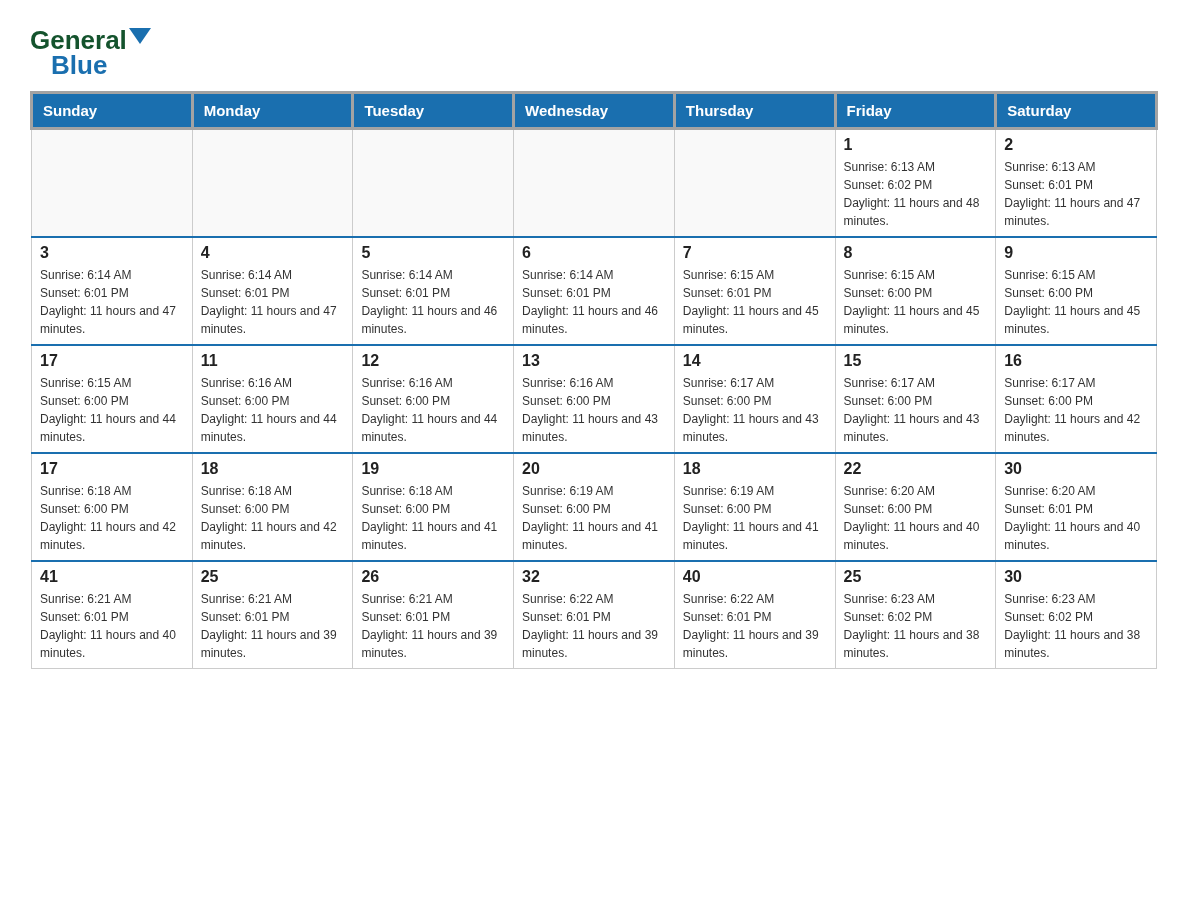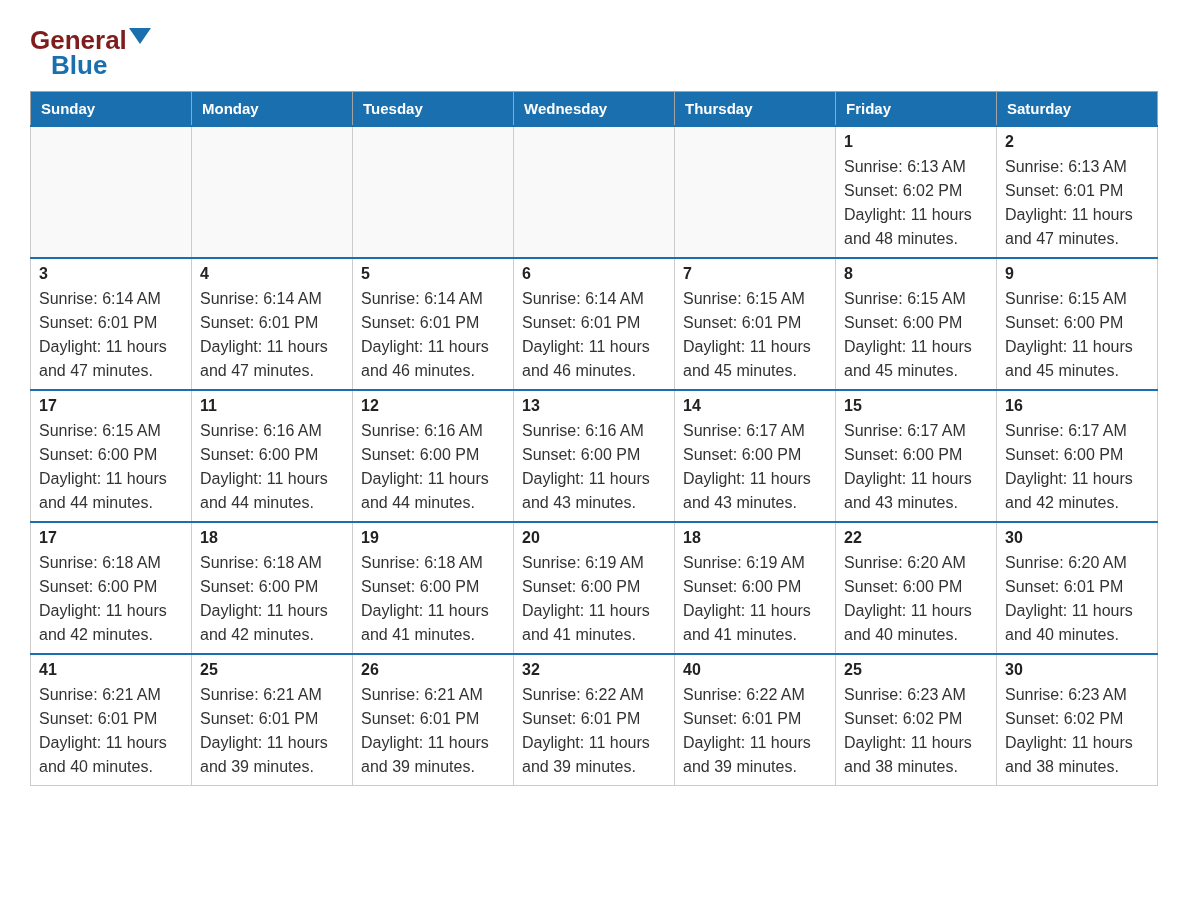--- a/index.html
+++ b/index.html
@@ -45,55 +45,55 @@
       border-collapse: collapse;
       margin-top: 10px;
     }
     .calendar th {
       background: #1a6faf;
       color: #fff;
       font-size: 15px;
       font-weight: bold;
       padding: 8px 10px;
       text-align: left;
-      border: 1px solid #a3a3a3;
+      border: 3px solid #a3a3a3;
     }
     .calendar td {
       border: 1px solid #ccc;
       vertical-align: top;
       padding: 6px 8px;
       width: 14.28%;
       min-height: 100px;
     }
     .day-number {
       font-size: 16px;
       font-weight: bold;
       color: #222;
       display: block;
       margin-bottom: 4px;
     }
     .day-info {
-      font-size: 16px;
+      font-size: 12px;
       color: #333;
       line-height: 1.5;
     }
     .empty-cell {
       background: #f9f9f9;
     }
     .week-row td {
       border-top: 2px solid #1a6faf;
     }
   </style>
 </head>
 <body>
 
 <div class="header">
   <div class="logo">
     <div class="logo-row">
-      <span style="font-size:26px;font-weight:bold;color:#7f1d1d;text-align:center;">General</span>
+      <span style="font-size:26px;font-weight:bold;color:#14532d;text-align:center;">General</span>
       <svg width="22" height="22" viewBox="0 0 22 22" style="margin-left:2px;margin-top:-4px;">
         <polygon points="0,0 22,0 11,16" fill="#1a6faf"></polygon>
       </svg>
     </div>
     <span style="font-size:26px;font-weight:bold;color:#1a6faf;margin-top:-6px;margin-left:21px;">Blue</span>
   </div>
   <div class="title-block">
     <div class="month-title"></div>
     <div class="location"></div>
   </div>

